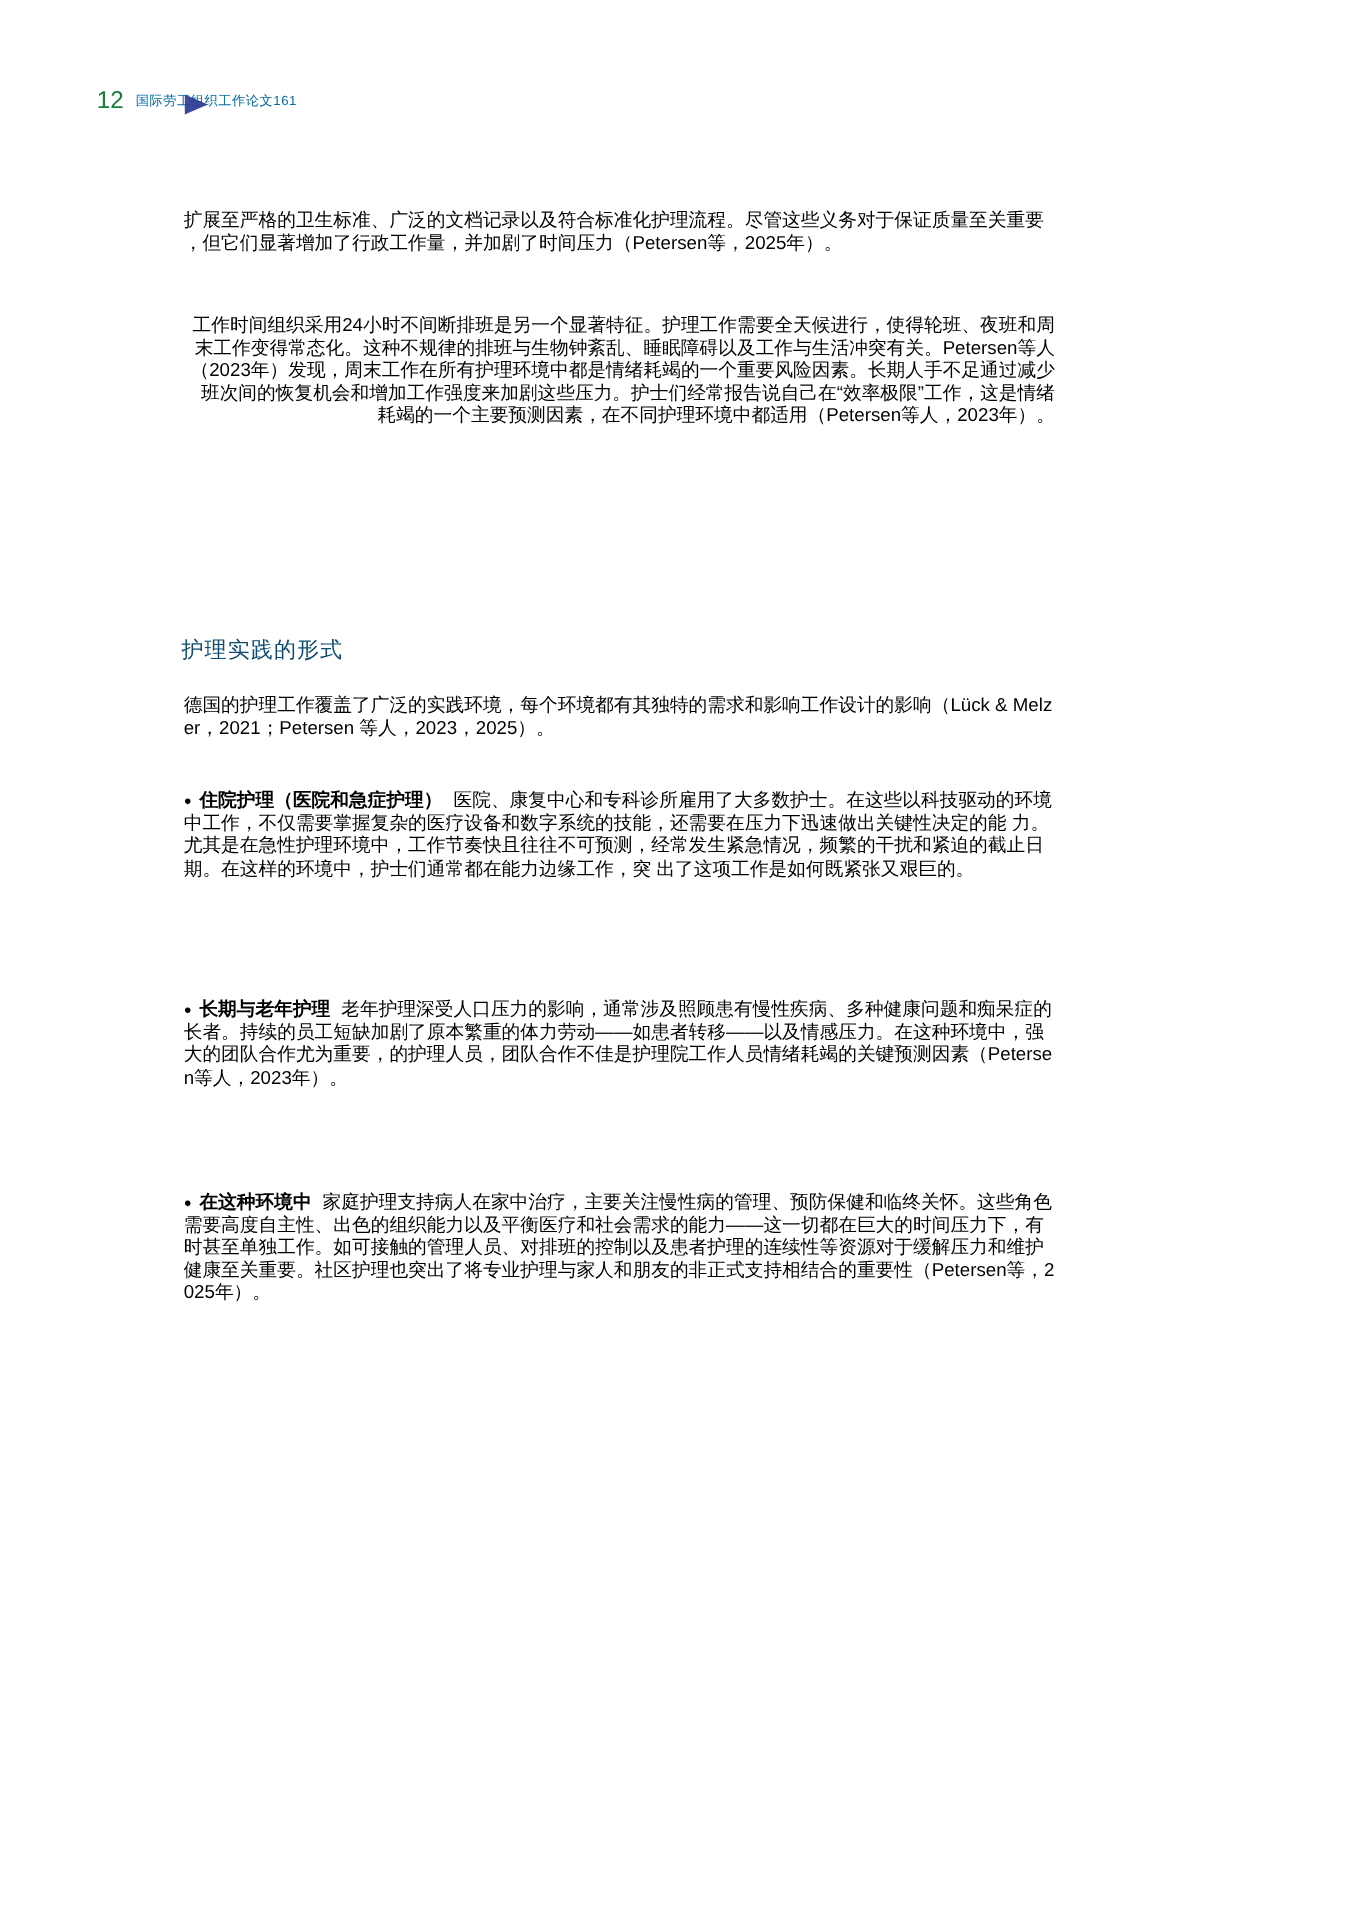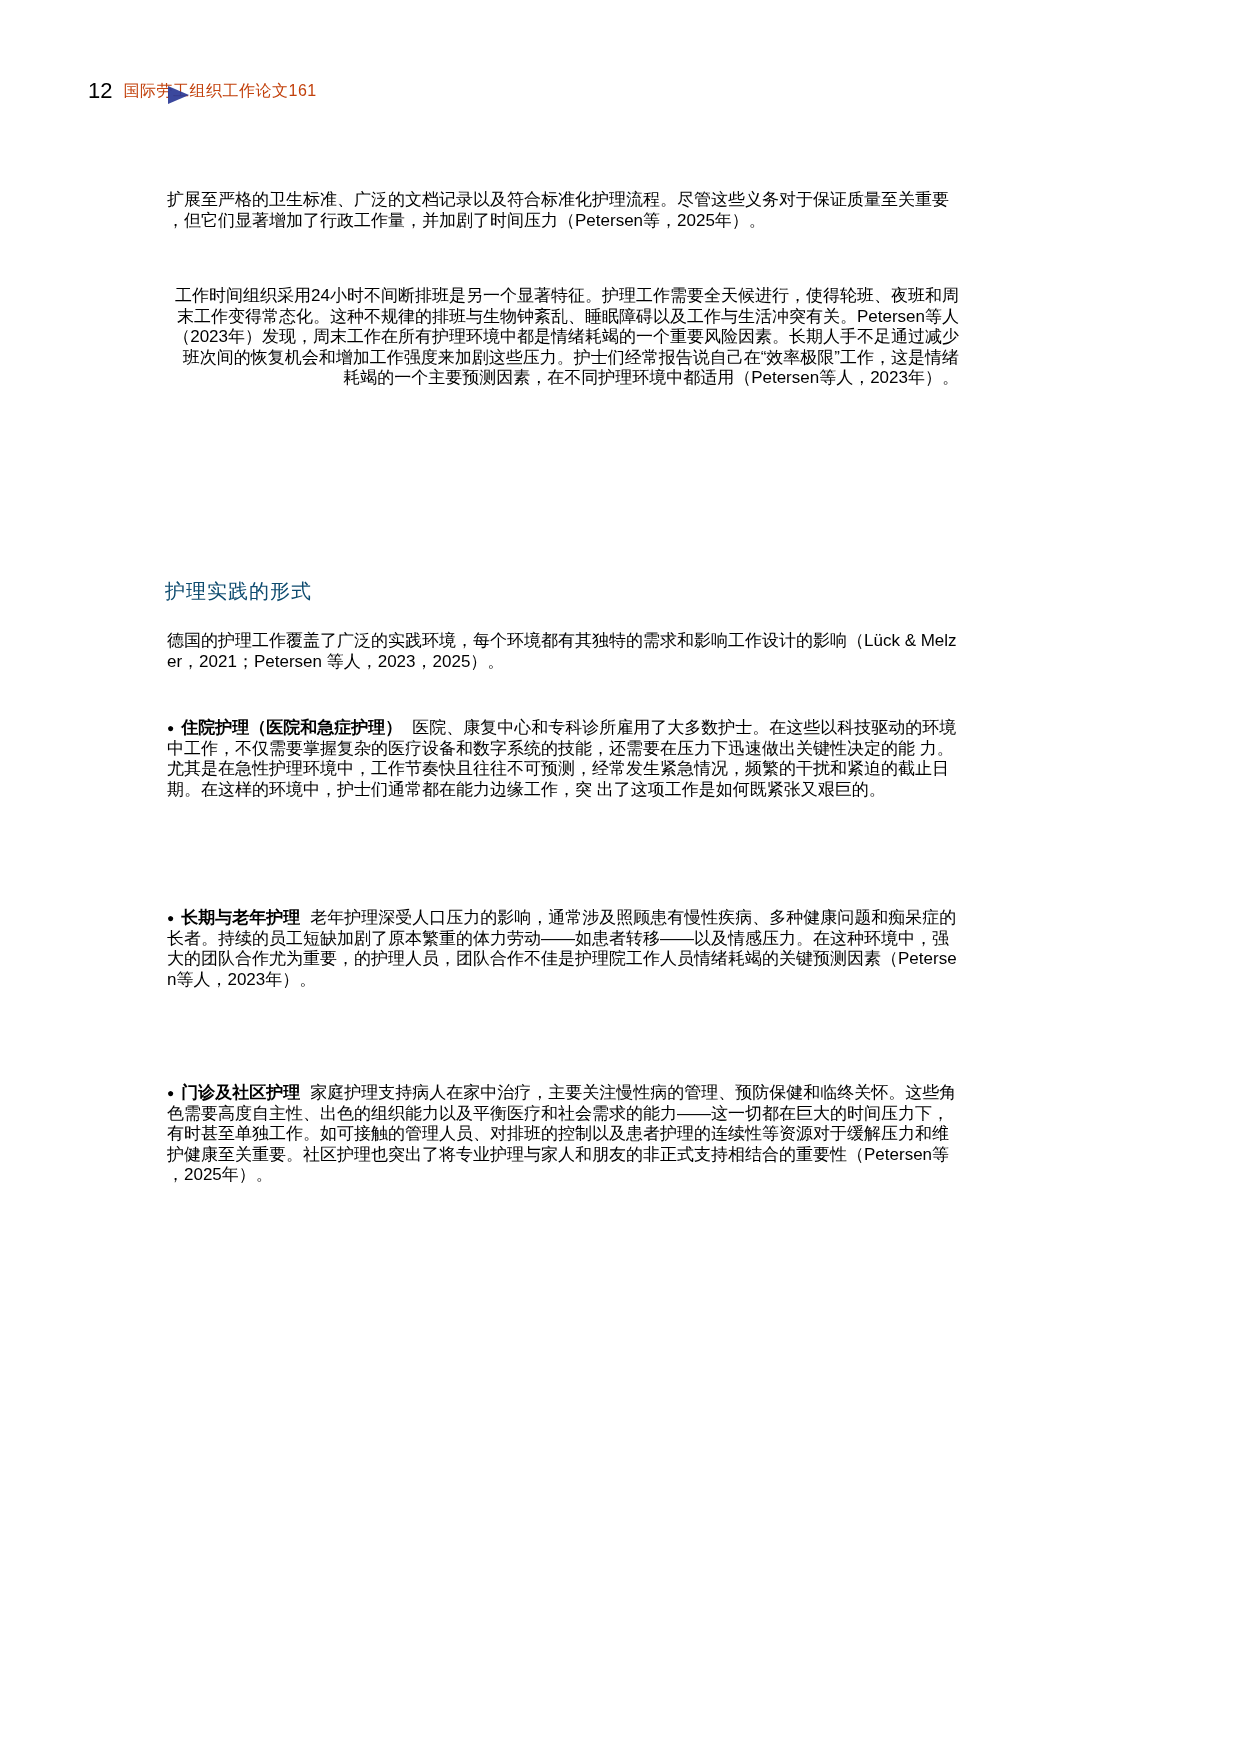--- a/index.html
+++ b/index.html
@@ -3,25 +3,25 @@
 <meta charset="utf-8">
 <style>
   html,body { margin:0; padding:0; background:#ffffff; }
   .page {
     position:relative; width:1240px; height:1754px; background:#ffffff;
     font-family:"Liberation Sans","DejaVu Sans",sans-serif; color:#000000;
     overflow:hidden;
   }
   .pageheader { position:absolute; top:78px; left:88px; height:26px; }
   .page-num {
-    color:#000000; font-size:22px; line-height:26px; vertical-align:middle;
+    color:#15803d; font-size:22px; line-height:26px; vertical-align:middle;
     display:inline-block; margin-right:11px;
   }
   .header-title {
-    color:#c2410c; font-size:16px; line-height:26px; vertical-align:middle;
+    color:#0369a1; font-size:12px; line-height:26px; vertical-align:middle;
     display:inline-block; letter-spacing:0.5px;
   }
   .tri {
     position:absolute; left:168px; top:86px; width:0; height:0;
     border-left:21px solid #2c3a96;
     border-top:9px solid transparent;
     border-bottom:9px solid transparent;
     opacity:0.93;
   }
   .tb {
@@ -61,16 +61,16 @@
   <div class="tb p2">工作时间组织采用24小时不间断排班是另一个显著特征。护理工作需要全天候进行，使得轮班、夜班和周末工作变得常态化。这种不规律的排班与生物钟紊乱、睡眠障碍以及工作与生活冲突有关。Petersen等人（2023年）发现，周末工作在所有护理环境中都是情绪耗竭的一个重要风险因素。长期人手不足通过减少班次间的恢复机会和增加工作强度来加剧这些压力。护士们经常报告说自己在“效率极限”工作，这是情绪耗竭的一个主要预测因素，在不同护理环境中都适用（Petersen等人，2023年）。</div>
 
   <h2 class="section-heading">护理实践的形式</h2>
 
   <div class="tb intro">德国的护理工作覆盖了广泛的实践环境，每个环境都有其独特的需求和影响工作设计的影响（Lück &amp; Melzer，2021；Petersen 等人，2023，2025）。</div>
 
   <div class="tb b1"><span class="dot">●</span><b class="btitle">住院护理（医院和急症护理）</b><span>医院、康复中心和专科诊所雇用了大多数护士。在这些以科技驱动的环境中工作，不仅需要掌握复杂的医疗设备和数字系统的技能，还需要在压力下迅速做出关键性决定的能 力。尤其是在急性护理环境中，工作节奏快且往往不可预测，经常发生紧急情况，频繁的干扰和紧迫的截止日期。在这样的环境中，护士们通常都在能力边缘工作，突 出了这项工作是如何既紧张又艰巨的。</span></div>
 
   <div class="tb b2"><span class="dot">●</span><b class="btitle">长期与老年护理</b><span>老年护理深受人口压力的影响，通常涉及照顾患有慢性疾病、多种健康问题和痴呆症的长者。持续的员工短缺加剧了原本繁重的体力劳动——如患者转移——以及情感压力。在这种环境中，强大的团队合作尤为重要，的护理人员，团队合作不佳是护理院工作人员情绪耗竭的关键预测因素（Petersen等人，2023年）。</span></div>
 
-  <div class="tb b3"><span class="dot">●</span><b class="btitle">门诊及社区护理</b><span>家庭护理支持病人在家中治疗，主要关注慢性病的管理、预防保健和临终关怀。这些角色需要高度自主性、出色的组织能力以及平衡医疗和社会需求的能力——这一切都在巨大的时间压力下，有时甚至单独工作。如可接触的管理人员、对排班的控制以及患者护理的连续性等资源对于缓解压力和维护健康至关重要。社区护理也突出了将专业护理与家人和朋友的非正式支持相结合的重要性（Petersen等，2025年）。</span></div>
+  <div class="tb b3"><span class="dot">●</span><b class="btitle">在这种环境中</b><span>家庭护理支持病人在家中治疗，主要关注慢性病的管理、预防保健和临终关怀。这些角色需要高度自主性、出色的组织能力以及平衡医疗和社会需求的能力——这一切都在巨大的时间压力下，有时甚至单独工作。如可接触的管理人员、对排班的控制以及患者护理的连续性等资源对于缓解压力和维护健康至关重要。社区护理也突出了将专业护理与家人和朋友的非正式支持相结合的重要性（Petersen等，2025年）。</span></div>
 
 
 </div>
 
 </body></html>

